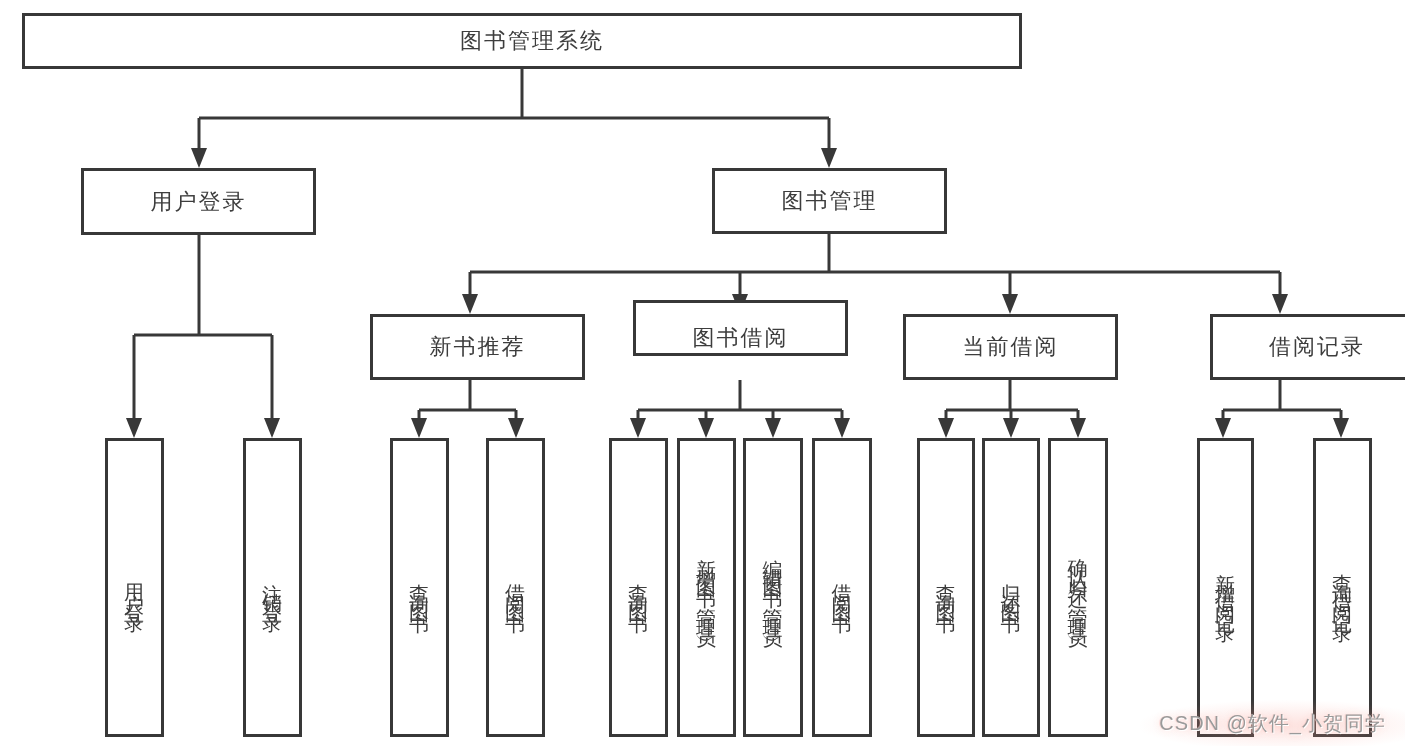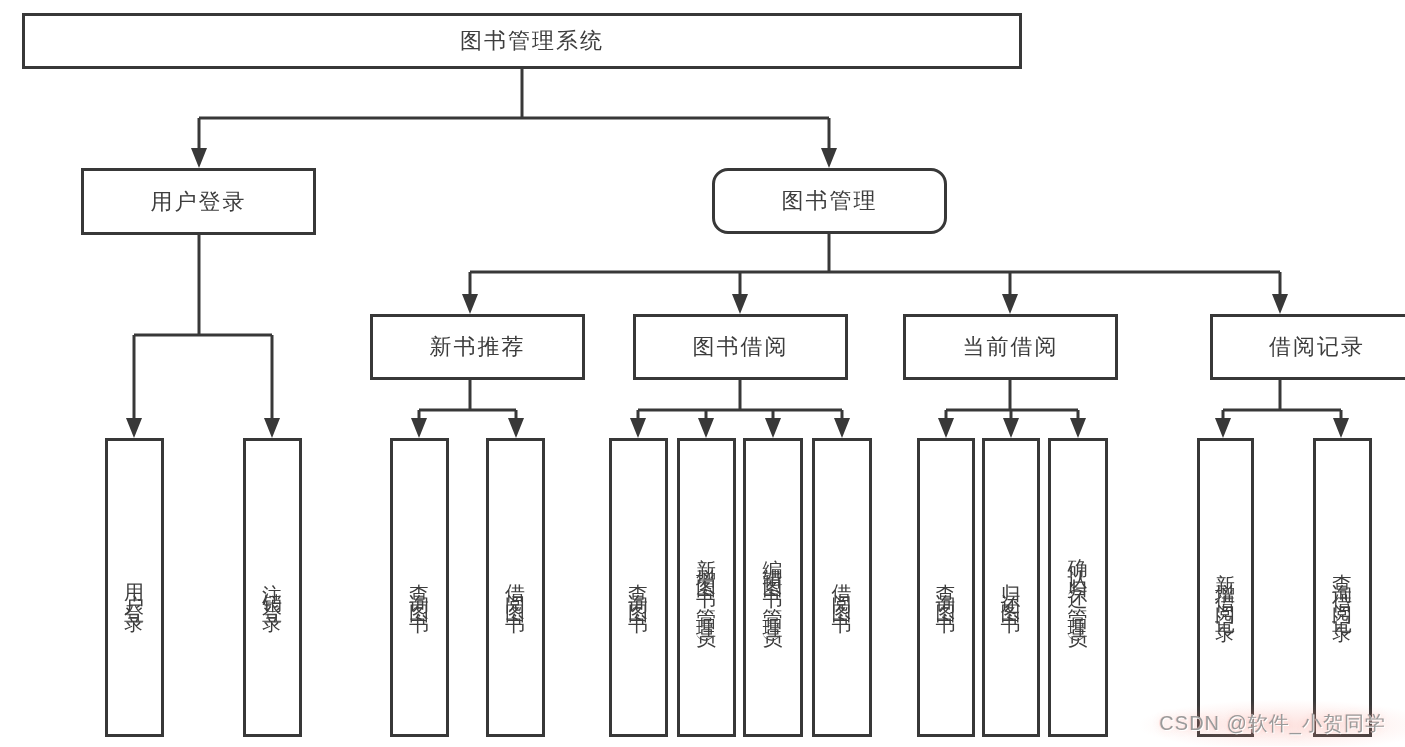--- a/index.html
+++ b/index.html
@@ -154,28 +154,28 @@
     </g>
   </svg>
 
   <div class="box h" style="left:22px; top:13px; width:1000px; height:56px;padding-left:20px;">
     <span>图书管理系统</span>
   </div>
 
   <div class="box h" style="left:81px; top:168px; width:235px; height:67px;">
     <span>用户登录</span>
   </div>
-  <div class="box h" style="left:712px; top:168px; width:235px; height:66px;border-radius:16px;">
+  <div class="box h" style="left:712px; top:168px; width:235px; height:66px;">
     <span>图书管理</span>
   </div>
 
   <div class="box h" style="left:363px; top:314px; width:215px; height:66px;margin-left:7px;">
     <span>新书推荐</span>
   </div>
-  <div class="box h" style="left:633px; top:314px; width:215px; height:66px;">
+  <div class="box h" style="left:633px; top:300px; width:215px; height:56px;align-items:flex-end;">
     <span>图书借阅</span>
   </div>
   <div class="box h" style="left:903px; top:314px; width:215px; height:66px;">
     <span>当前借阅</span>
   </div>
   <div class="box h" style="left:1210px; top:314px; width:214px; height:66px;">
     <span>借阅记录</span>
   </div>
 
   <div class="box v" style="left:105px; top:438px; width:59px; height:299px;">

